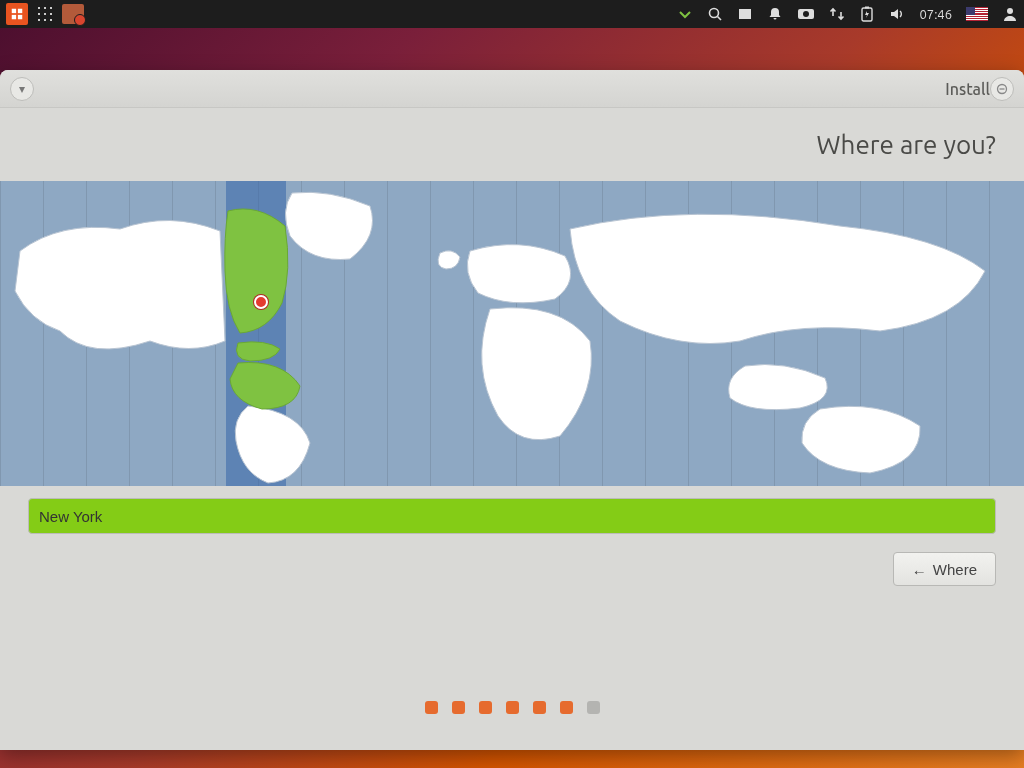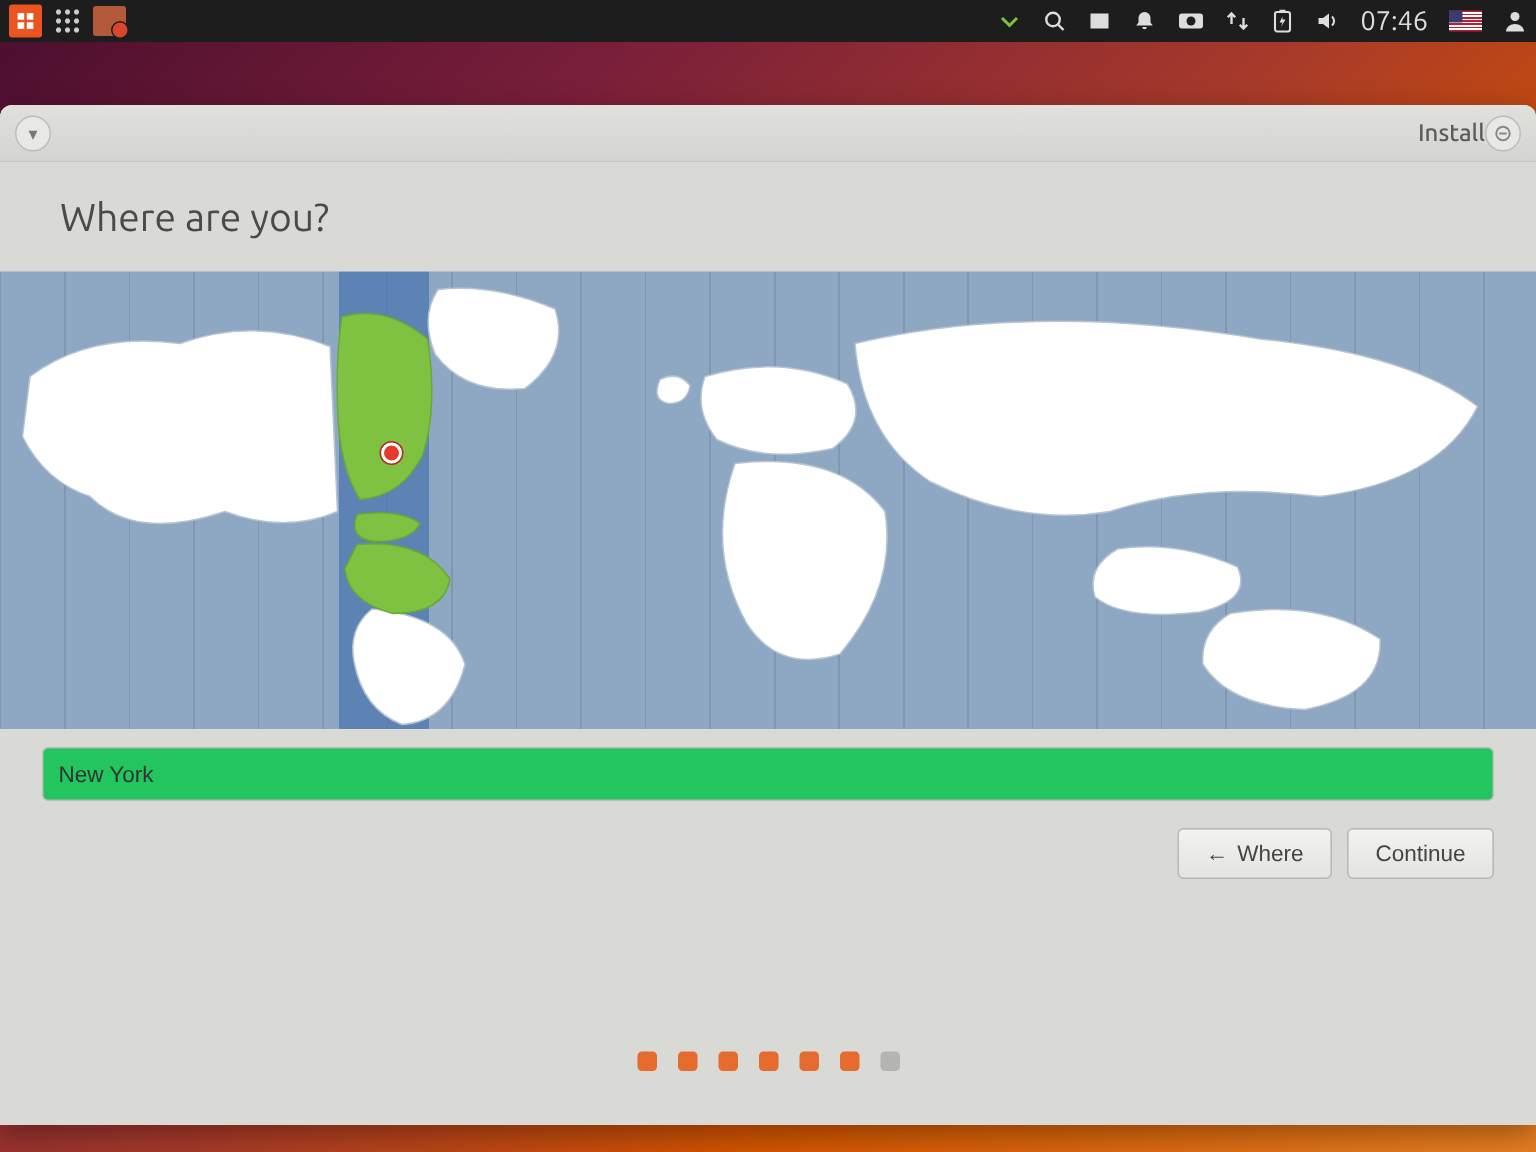--- a/index.html
+++ b/index.html
@@ -8,21 +8,21 @@
     background: linear-gradient(135deg, #4a0e2e 0%, #7a1f3a 25%, #a83a2a 50%, #d35400 70%, #e67e22 100%);
   }
 
   
   .panel {
     height: 28px;
     background: #1d1d1d;
     display: flex;
     align-items: center;
     color: #ddd;
-    font-size: 18px;
+    font-size: 13px;
     padding: 0 6px;
   }
   .panel-left { display: flex; align-items: center; gap: 8px; }
   .panel-right { margin-left: auto; display: flex; align-items: center; gap: 14px; }
   .launcher-icon {
     width: 22px; height: 22px; background: #e95420; border-radius: 2px;
     display: flex; align-items: center; justify-content: center; color: #fff; font-size: 14px;
   }
   .apps-icon {
     width: 18px; height: 18px;
@@ -73,21 +73,21 @@
     color: #555; font-size: 16px;
   }
   .tb-left, .tb-right {
     width: 24px; height: 24px; border-radius: 12px;
     background: #e8e8e5; border: 1px solid #bdbdba;
     display: flex; align-items: center; justify-content: center;
     color: #777; font-size: 12px;
   }
   .tb-title { flex: 1; text-align: right; font-weight: 500; color: #5b5b58; }
 
-  .content { padding: 22px 40px 8px; flex: 0 0 auto; }
+  .content { padding: 22px 28px 8px; flex: 0 0 auto; text-align: right; }
   h1.q { font-size: 26px; font-weight: 400; color: #4a4a47; }
 
   
   .map-wrap {
     margin-top: 14px;
     width: 100%; height: 305px;
     background: #8ea8c3;
     position: relative; overflow: hidden;
   }
   .tz-grid {
@@ -109,21 +109,21 @@
   .pin {
     position: absolute; left: 254px; top: 114px;
     width: 14px; height: 14px; border-radius: 50%;
     background: #e43b2f; border: 2px solid #fff;
     box-shadow: 0 0 0 1px #b02a22;
   }
 
   .loc-row { padding: 12px 28px 0; }
   .loc-input {
     width: 100%; height: 36px;
-    border: 1px solid #bcbcb9; background: #22c55e;
+    border: 1px solid #bcbcb9; background: #84cc16;
     border-radius: 4px; padding: 0 10px;
     font-size: 15px; color: #333;
   }
 
   .btn-row {
     display: flex; justify-content: flex-end; gap: 10px;
     padding: 18px 28px 0;
   }
   .btn {
     height: 34px; padding: 0 18px;
@@ -249,23 +249,20 @@
 
   <div class="loc-row">
     <input class="loc-input" type="text" value="New York" style="">
   </div>
 
   <div class="btn-row">
     <button class="btn">
       <span>←</span>
       <span>Where</span>
     </button>
-    <button class="btn">
-      <span>Continue</span>
-    </button>
   </div>
 
   <div class="dots-row">
     <span class="dot"></span>
     <span class="dot"></span>
     <span class="dot"></span>
     <span class="dot"></span>
     <span class="dot"></span>
     <span class="dot"></span>
     <span class="dot inactive"></span>

